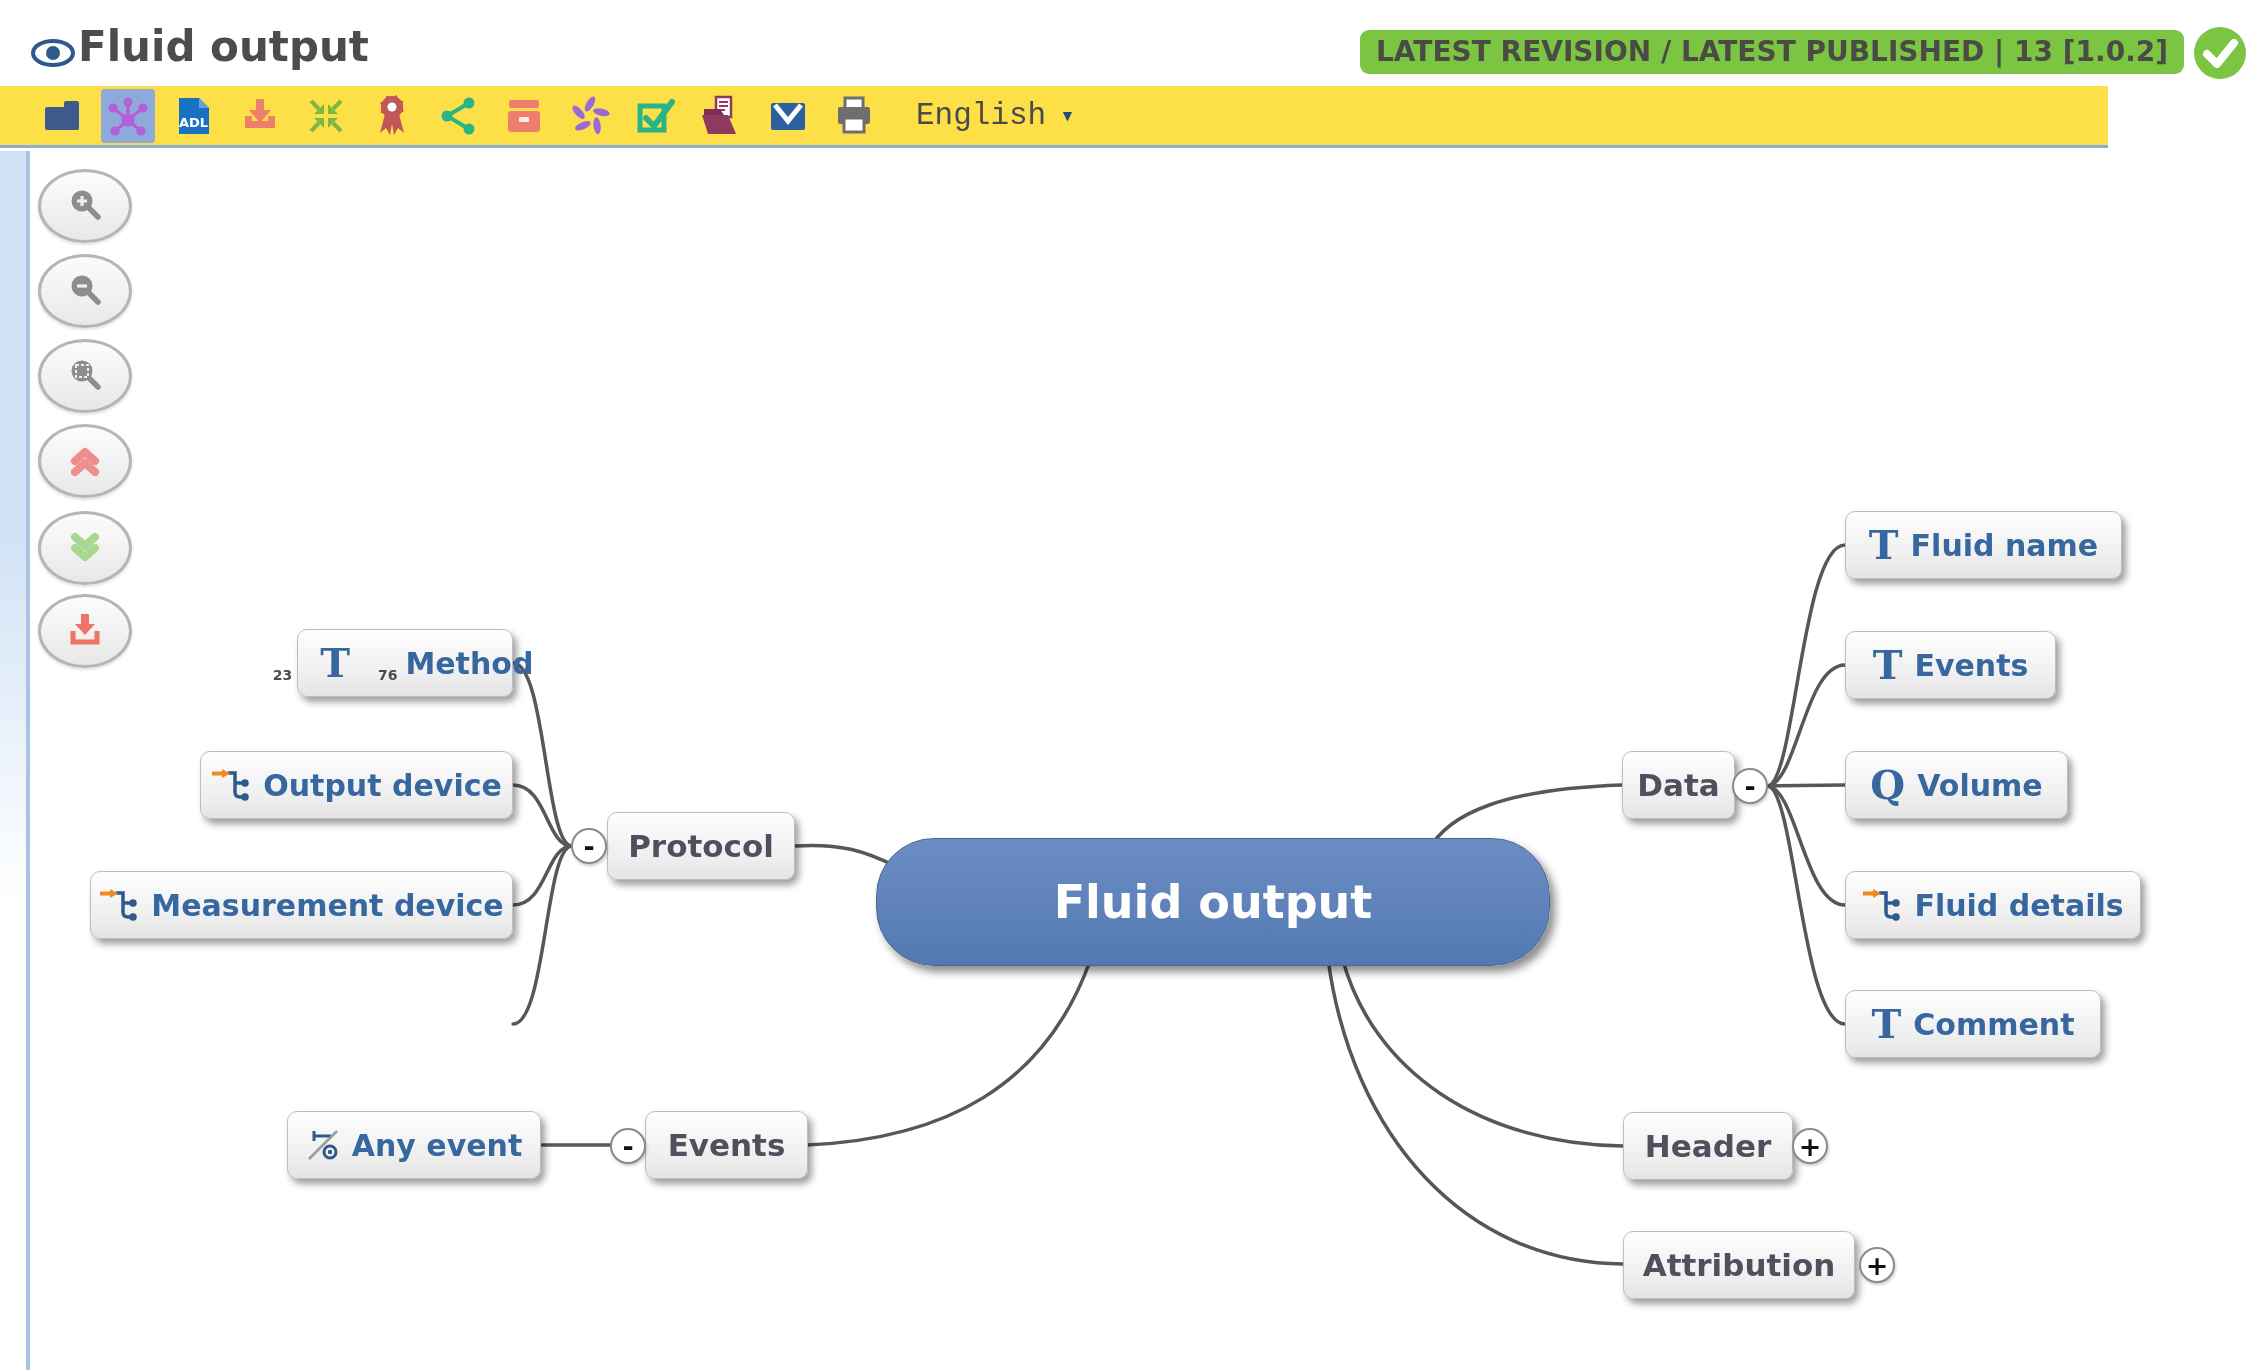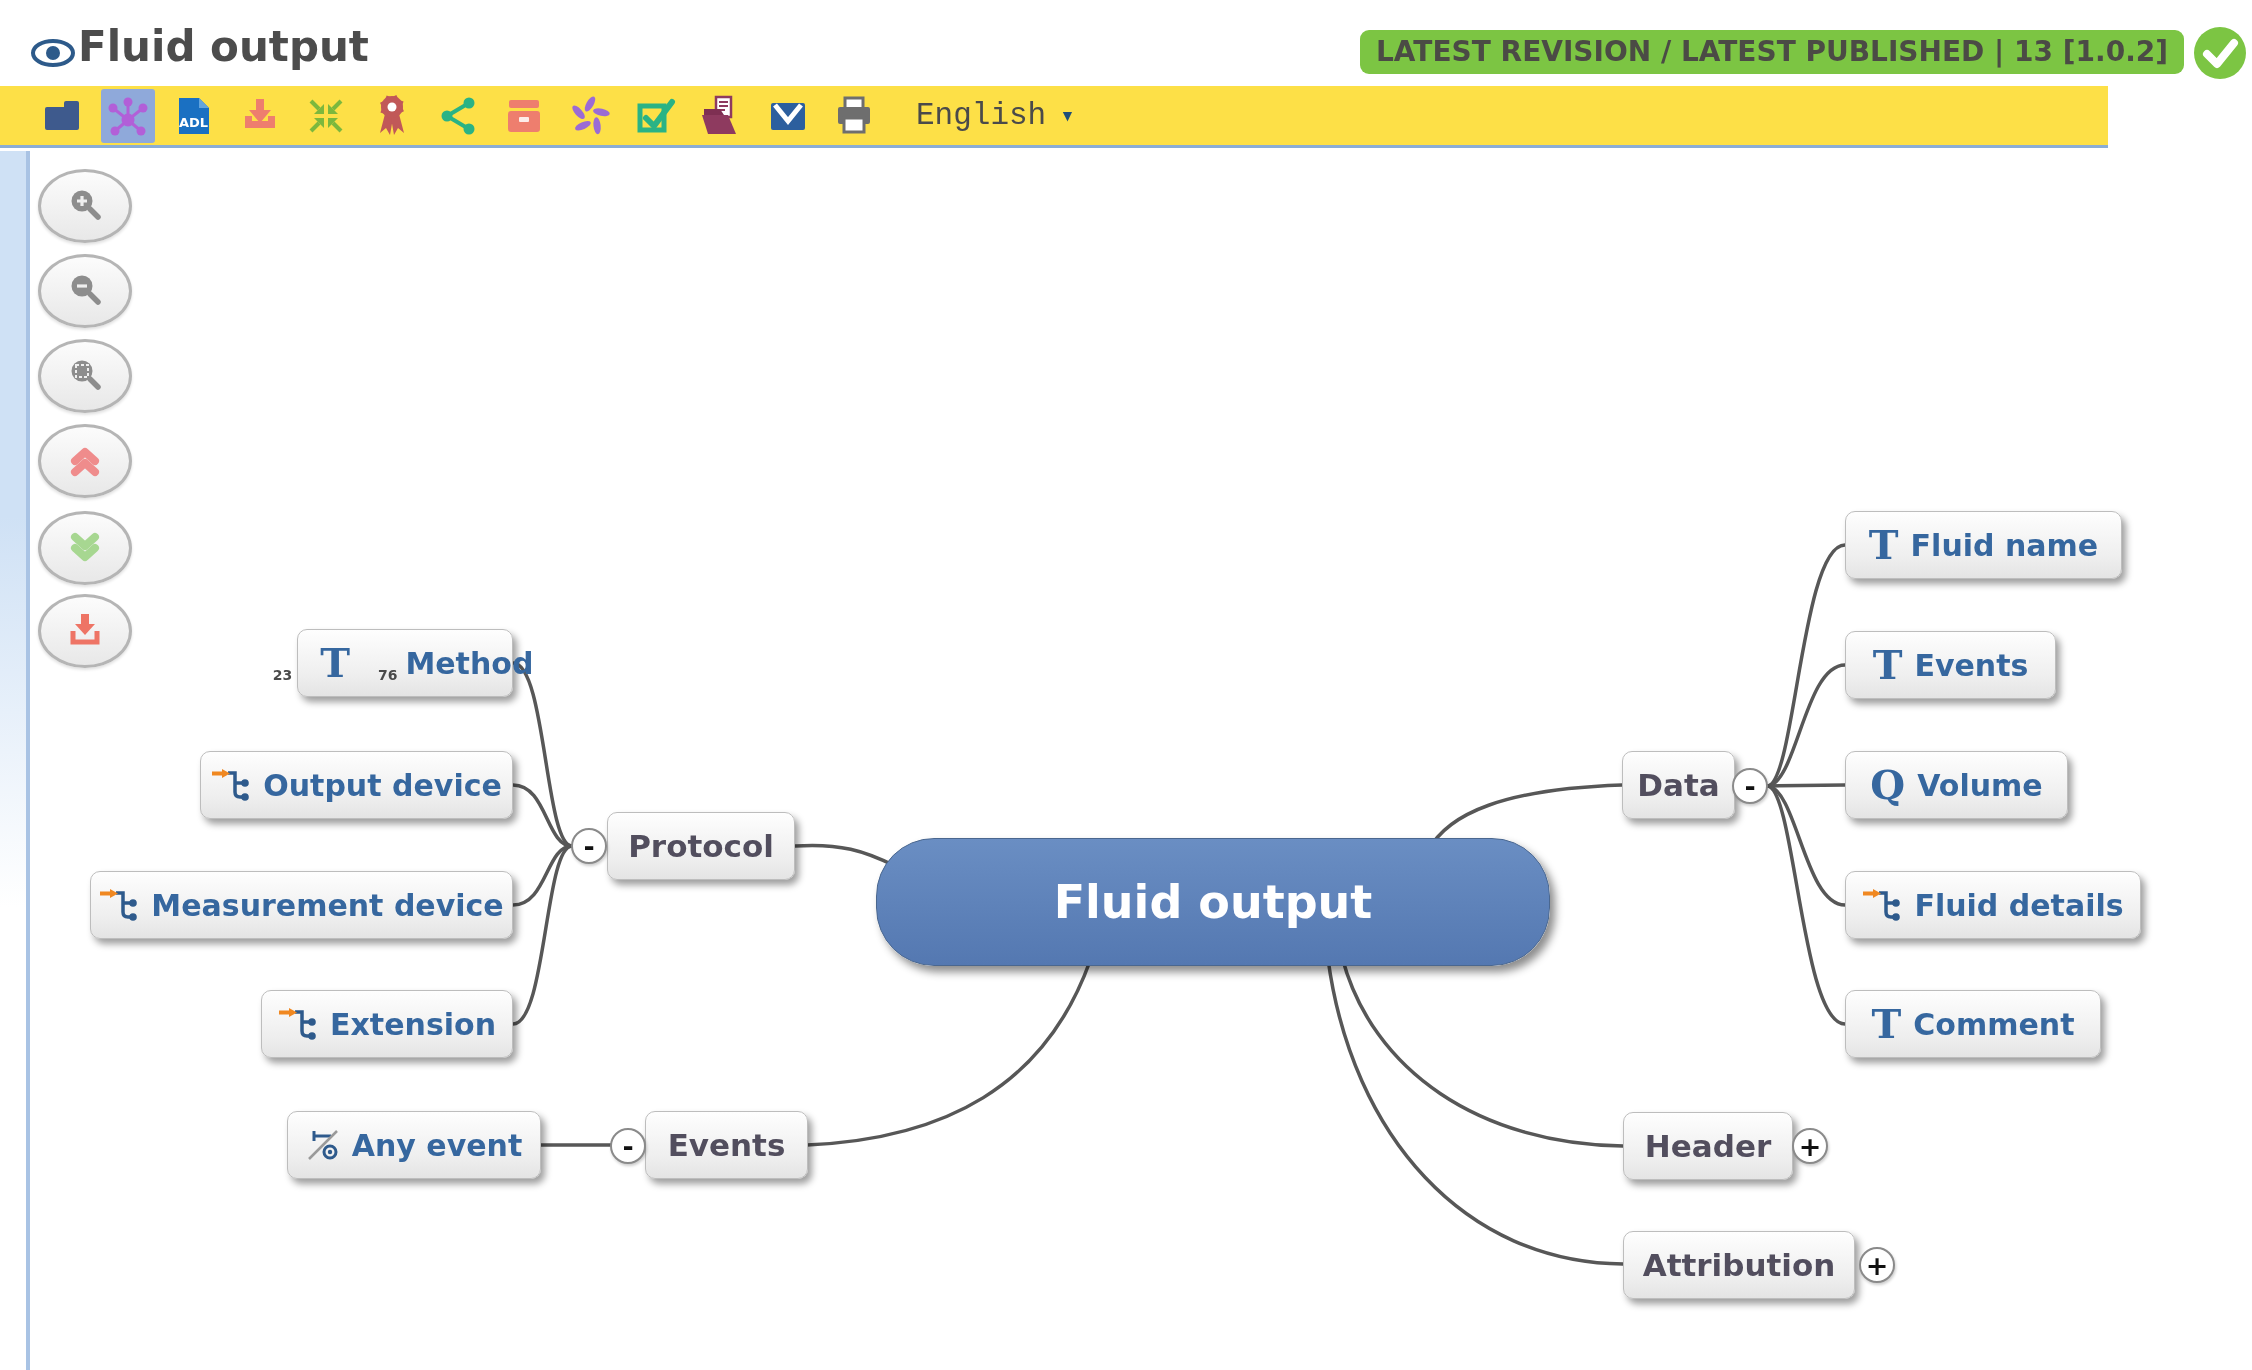--- a/index.html
+++ b/index.html
@@ -360,35 +360,20 @@
         </g>
       <circle cx="34" cy="15" r="3.8" fill="#2e5a8c"></circle>
         <circle cx="34" cy="29" r="3.8" fill="#2e5a8c"></circle>
       <g fill="#f08821">
           <rect x="1" y="3.5" width="10" height="4"></rect>
           <polygon points="11,1 19,5.5 11,10"></polygon>
         </g>
     </svg>
     <span class="nlabel">Measurement device</span>
   </div>
-  <div class="node leaf" style="left:261px;top:839px;width:252px;height:68px">
-    <svg width="40" height="34" viewBox="0 0 40 34">
-      <g stroke="#2e5a8c" stroke-width="3.5" fill="none">
-          <path d="M17 5 H24 V24 Q24 29 29 29 H31"></path>
-          <path d="M24 15 H31"></path>
-        </g>
-      <circle cx="34" cy="15" r="3.8" fill="#2e5a8c"></circle>
-        <circle cx="34" cy="29" r="3.8" fill="#2e5a8c"></circle>
-      <g fill="#f08821">
-          <rect x="1" y="3.5" width="10" height="4"></rect>
-          <polygon points="11,1 19,5.5 11,10"></polygon>
-        </g>
-    </svg>
-    <span class="nlabel">Extension</span>
-  </div>
   <div class="node leaf" style="left:287px;top:960px;width:254px;height:68px">
     <svg width="34" height="34" viewBox="0 0 34 34">
       <g stroke="#2e5a8c" stroke-width="3" fill="none">
           <path d="M8 3 V13"></path>
           <path d="M8 8 H25"></path>
           <circle cx="24" cy="24" r="6"></circle>
         </g>
       <circle cx="24" cy="24" r="2.2" fill="#2e5a8c"></circle>
       <line x1="3" y1="31" x2="31" y2="3" stroke="#9a9a9a" stroke-width="2.5"></line>
     </svg>

